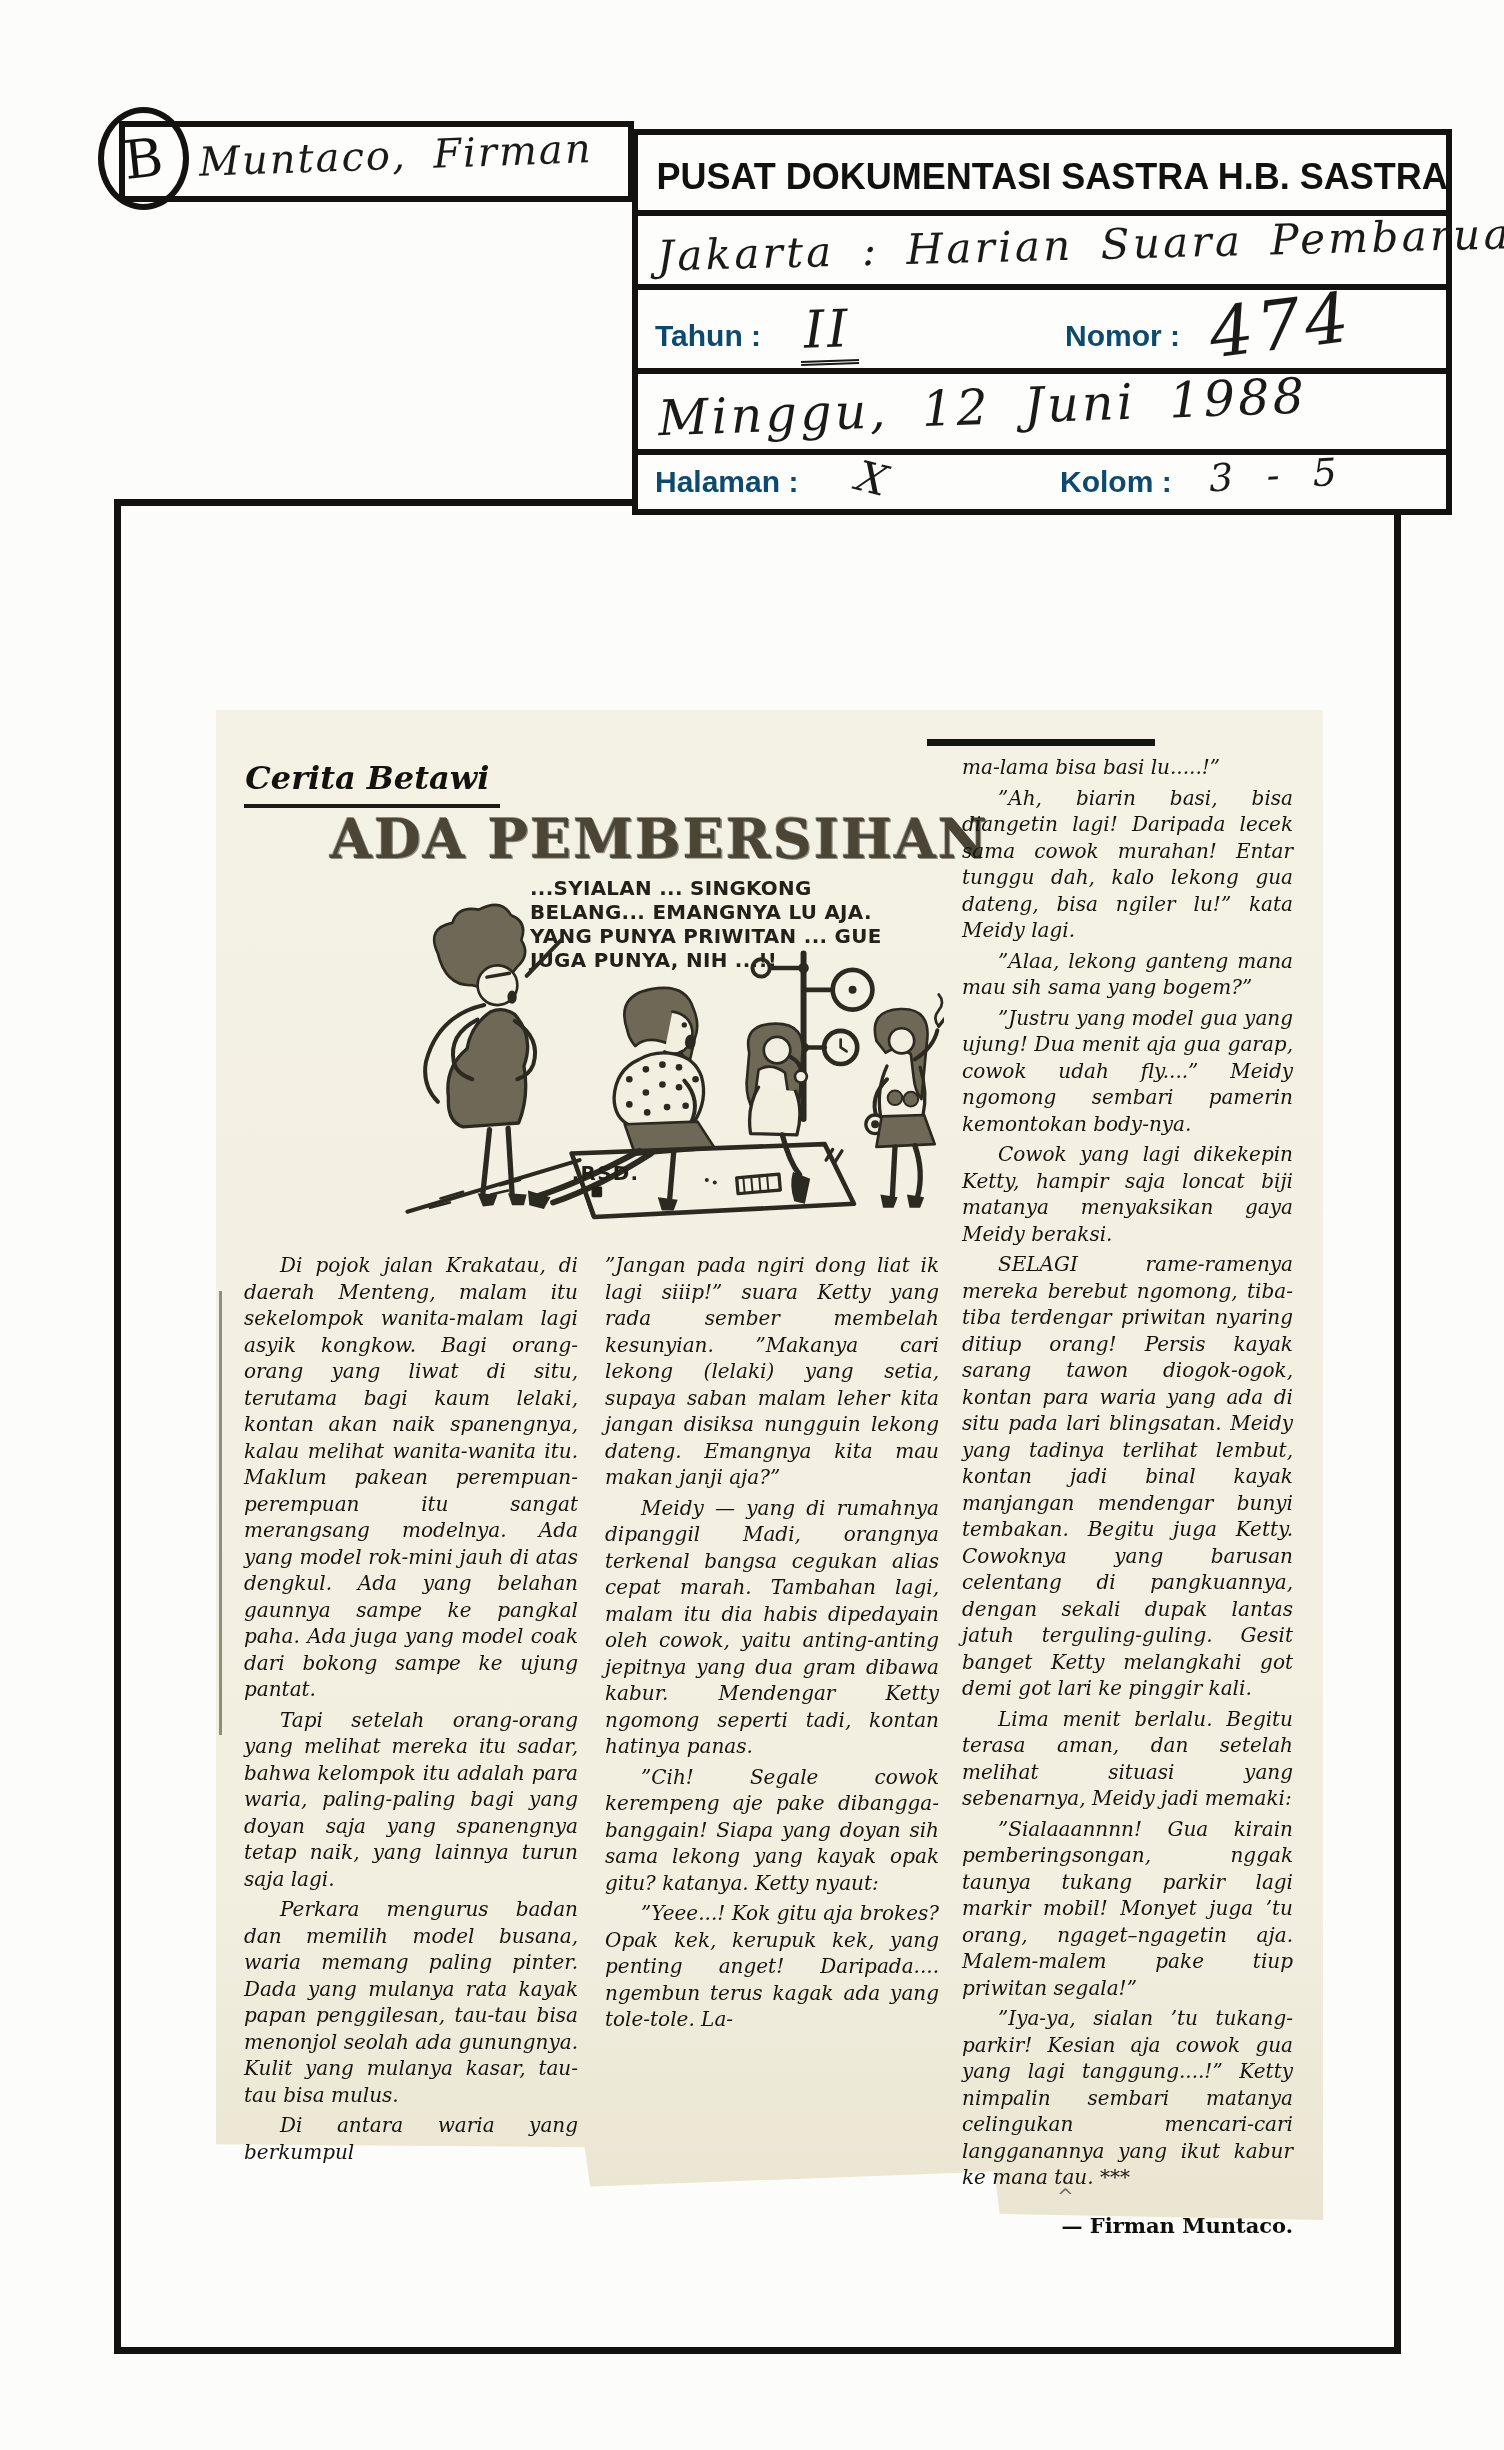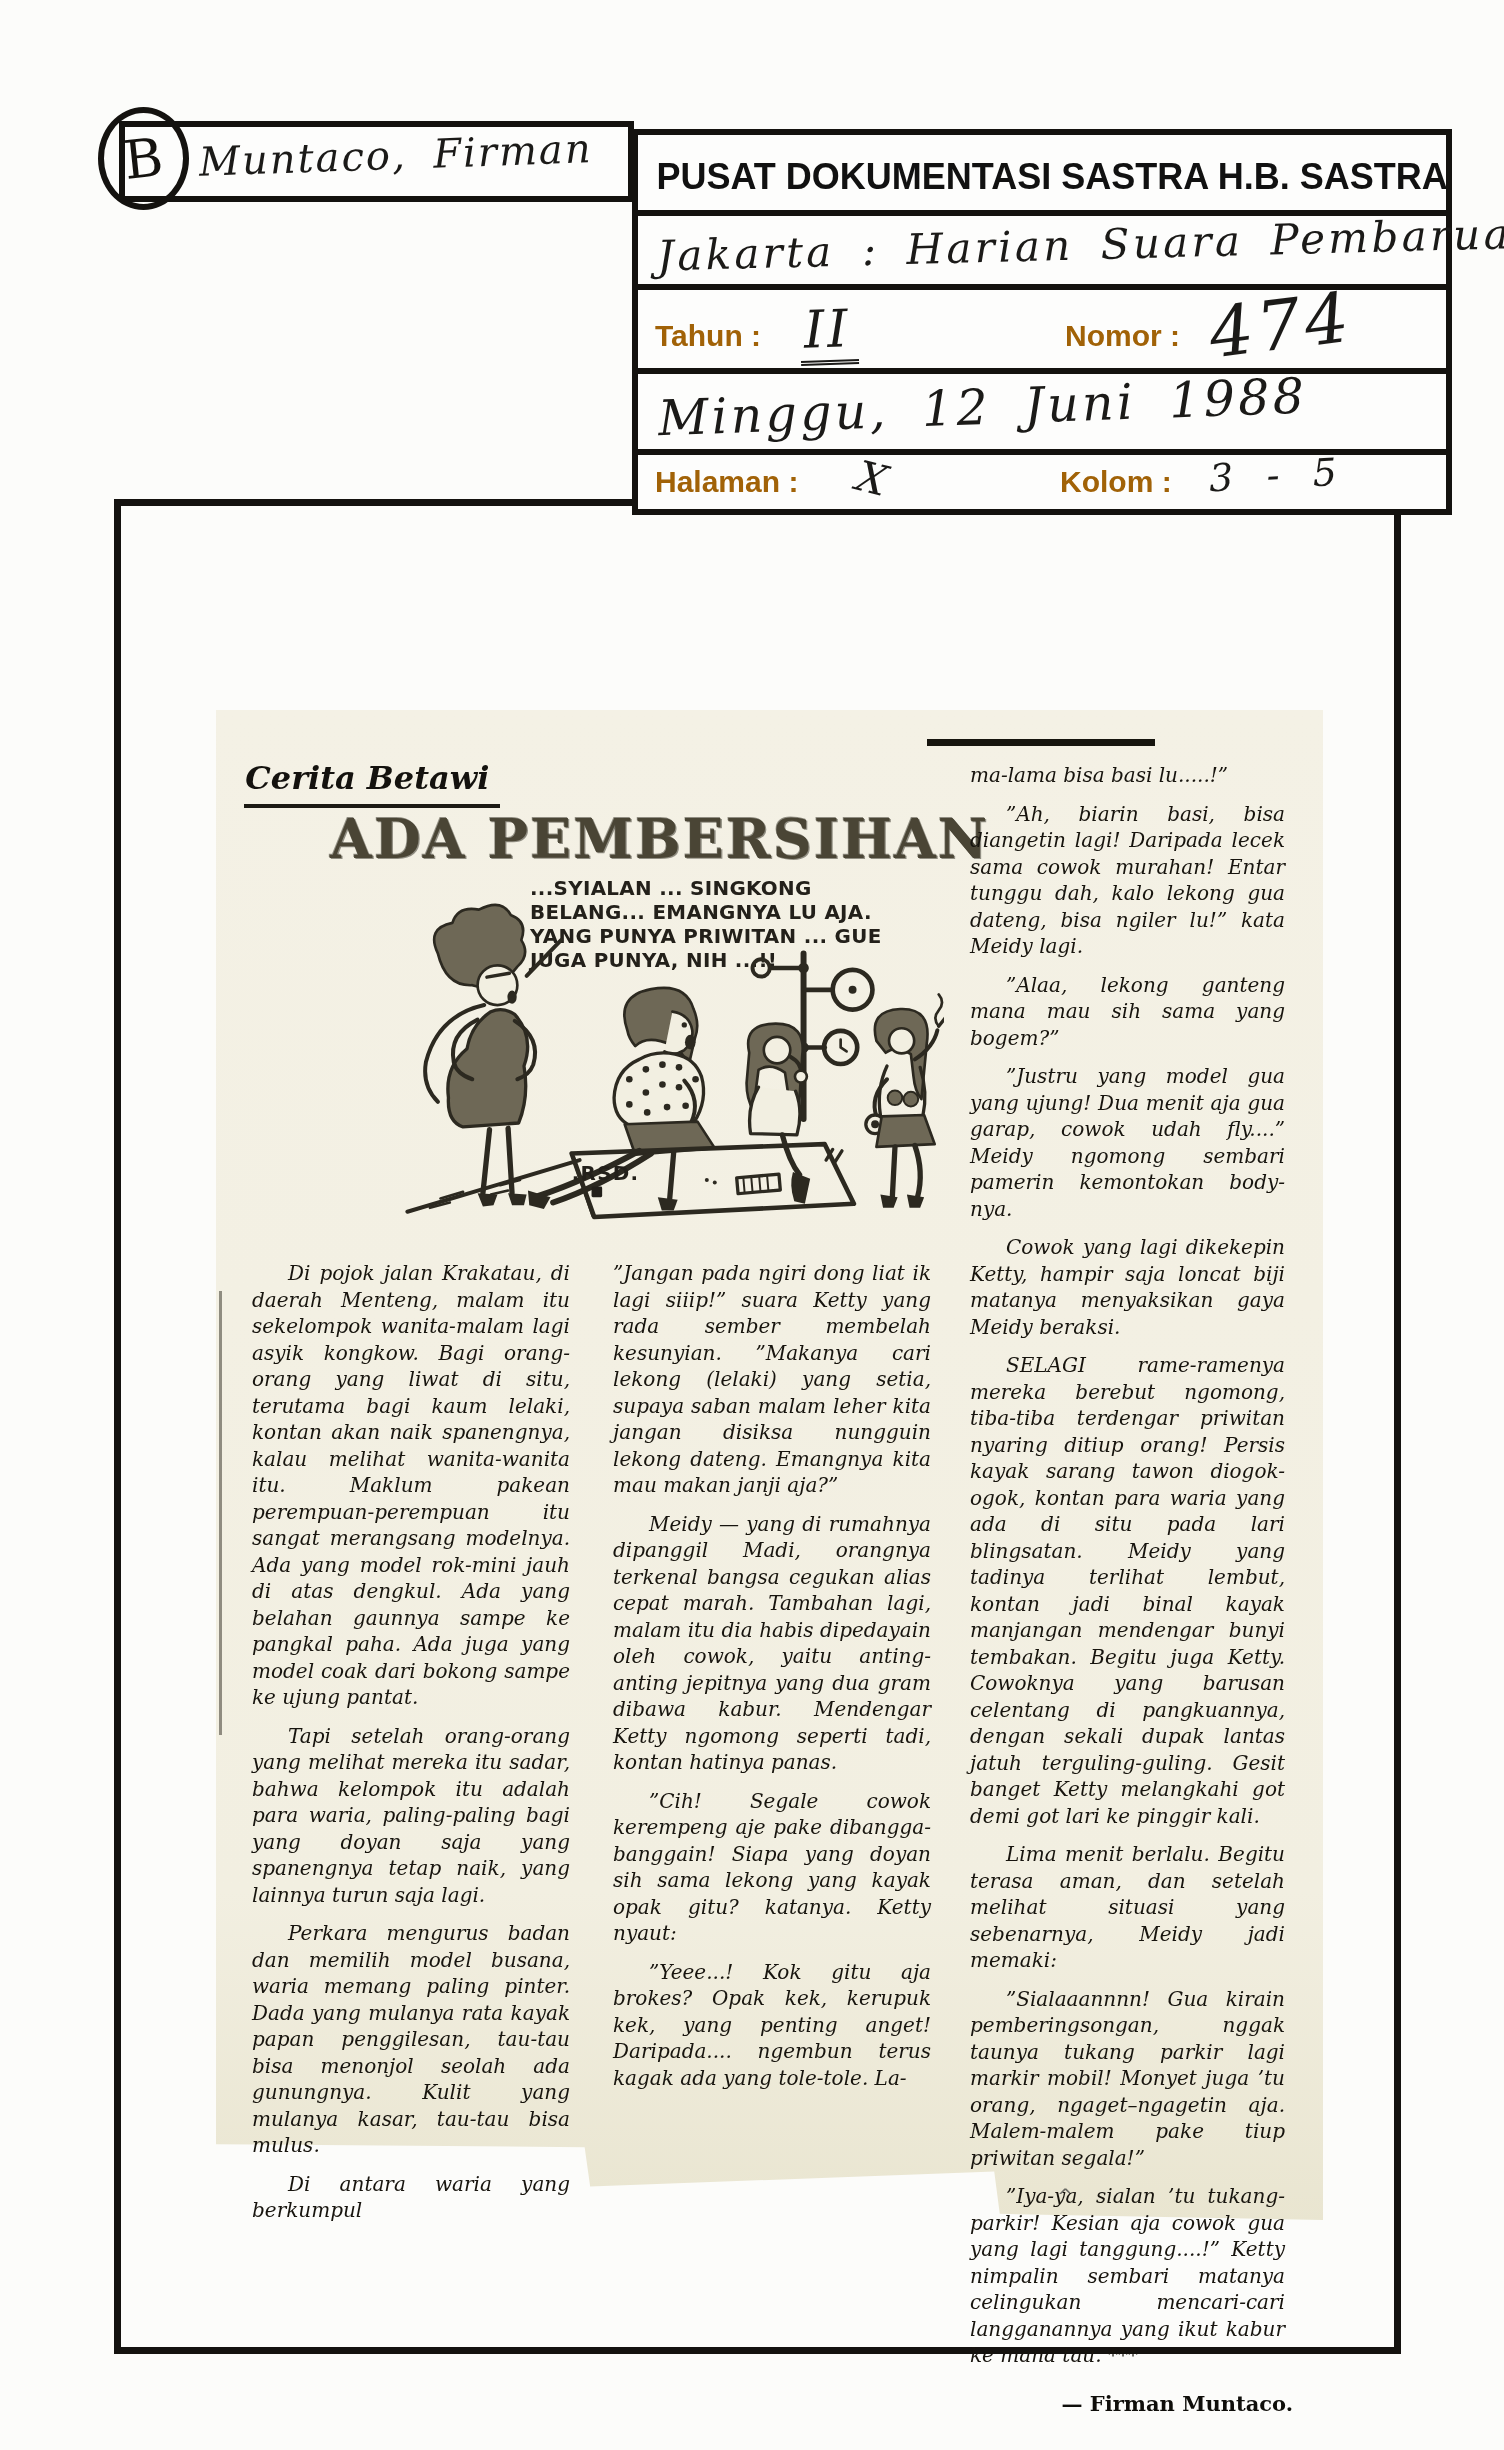--- a/index.html
+++ b/index.html
@@ -36,21 +36,21 @@
   }
   .card-row{position:absolute;left:0;width:808px;box-sizing:border-box;border-bottom:6px solid #14120f}
   .row1{top:0;height:81px}
   .row2{top:81px;height:74px}
   .row3{top:156px;height:83px}
   .row4{top:239px;height:81px}
   .row5{top:320px;height:54px;border-bottom:none}
   .card .item{position:absolute;z-index:6}
   .inst{left:18.5px;top:21px;font-weight:700;font-size:36px;white-space:nowrap;color:#111}
   .src{left:18.5px;top:85px;font-size:42px;letter-spacing:3.3px;word-spacing:10.6px;transform:rotate(-1.5deg)}
-  .lbl{font-weight:700;font-size:30px;color:#a16207;white-space:nowrap}
+  .lbl{font-weight:700;font-size:30px;color:#0c4a6e;white-space:nowrap}
   .lbl-tahun{left:17px;top:184px}
   .lbl-nomor{left:427px;top:184px}
   .lbl-halaman{left:17px;top:330px}
   .lbl-kolom{left:422px;top:330px}
   .val-tahun{left:162px;top:164px;font-size:52px;letter-spacing:2.6px;border-bottom:5.3px double #1b1a18;padding:0 8px 1.3px 4px;transform:rotate(-2deg)}
   .val-nomor{left:571px;top:150px;font-size:69px;letter-spacing:4px;transform:rotate(-7deg)}
   .val-date{left:20px;top:244px;font-size:49px;letter-spacing:3.3px;word-spacing:14.6px;transform:rotate(-2deg)}
   .val-halaman{left:219px;top:319px;font-size:42px;transform:rotate(14deg)}
   .val-kolom{left:571px;top:318px;font-size:38px;letter-spacing:10.6px;transform:rotate(-3deg)}
 
@@ -71,21 +71,21 @@
     font-size:54px;letter-spacing:2px;color:#4a4535;white-space:nowrap;
     text-shadow:1.3px 1.3px 0 rgba(25,22,12,.45), -0.7px -0.7px 0 rgba(25,22,12,.45);
   }
   .colrule{left:927px;top:739px;width:228px;height:6.6px;background:#17150f;z-index:3}
 
   
   .col{
     z-index:3;font-family:"DejaVu Serif",serif;font-style:italic;
     font-size:20px;line-height:26.5px;color:#17140e;text-align:justify;position:absolute;
   }
-  .col p{margin:12px;text-indent:36px}
+  .col p{margin:4px;text-indent:36px}
   .col1{left:240px;top:1248px;width:342px}
   .col2{left:601px;top:1248px;width:342px}
   .col3{left:958px;top:750px;width:339px}
   .col2 .plist p:first-child,.col3 .plist p:first-child{text-indent:0}
   .byline{
     margin-top:22px;text-align:right;padding-right:4px;
     font-family:"DejaVu Serif",serif;font-style:normal;font-weight:700;font-size:21px;color:#0f0e0a;
   }
 
   

